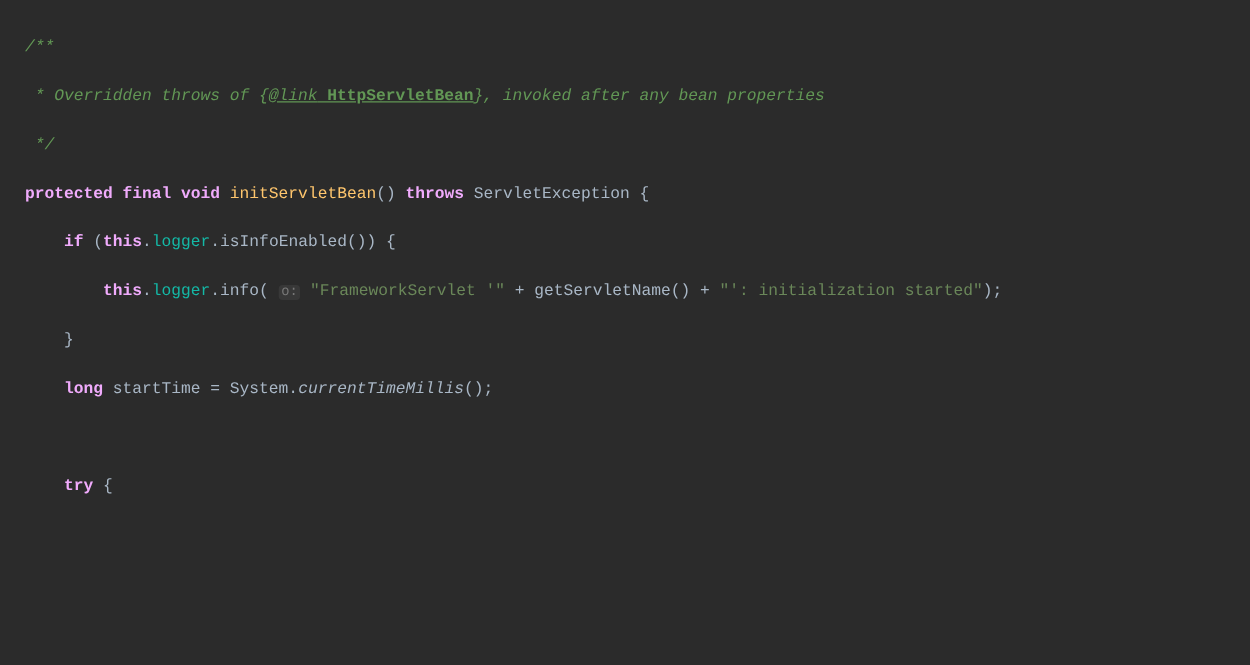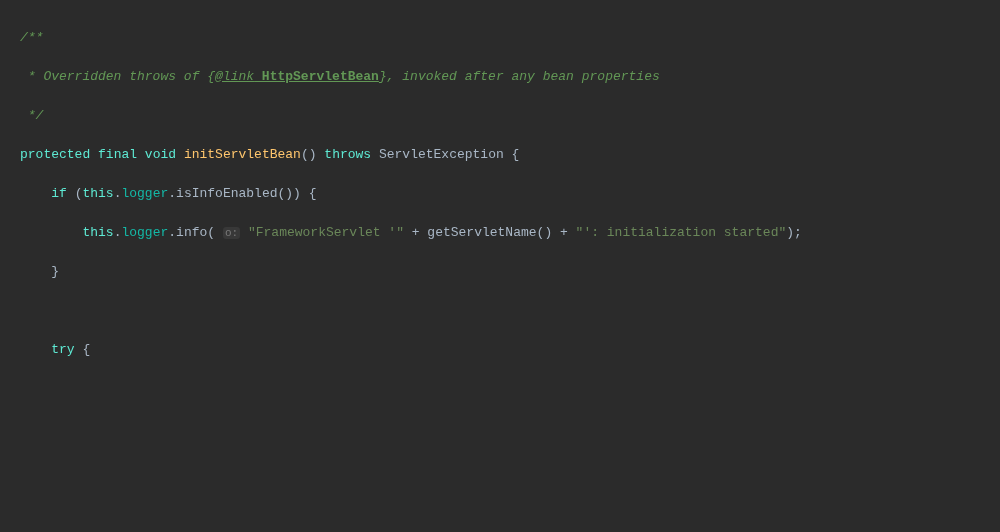--- a/index.html
+++ b/index.html
@@ -16,21 +16,21 @@
       padding: 8px 0 8px 20px;
       white-space: pre;
     }
     .line {
       min-height: 19.5px;
     }
     .comment-doc { color: #629755; font-style: italic; }
     .comment-link { color: #629755; font-style: italic; text-decoration: underline; }
     .comment-link-text { color: #629755; font-weight: bold; text-decoration: underline; }
     .annotation { color: #bbb529; }
-    .keyword { color: #5eead4; }
+    .keyword { color: #f0abfc; font-weight: bold; }
     .method-name { color: #ffc66d; }
     .string { color: #6a8759; }
     .field { color: #14b8a6; }
     .static-method { font-style: italic; color: #a9b7c6; }
     .param-hint { color: #787878; }
     .param-hint-box { 
       background: #383838; 
       border-radius: 3px; 
       padding: 0 2px;
       font-size: 11px;
@@ -40,20 +40,21 @@
 <body>
 
 <div class="editor">
 <div class="line"><span class="comment-doc">/**</span></div>
 <div class="line"><span class="comment-doc"> * Overridden throws of {</span><span class="comment-link">@link</span><span class="comment-link-text"> HttpServletBean</span><span class="comment-doc">}, invoked after any bean properties</span></div>
 <div class="line"><span class="comment-doc"> */</span></div>
 <div class="line"><span class="keyword">protected</span> <span class="keyword">final</span> <span class="keyword">void</span> <span class="method-name">initServletBean</span>() <span class="keyword">throws</span> <span>ServletException</span> {</div>
 <div class="line">    <span class="keyword">if</span> (<span class="keyword">this</span>.<span class="field">logger</span>.<span>isInfoEnabled</span>()) {</div>
 <div class="line">        <span class="keyword">this</span>.<span class="field">logger</span>.<span>info</span>( <span class="param-hint param-hint-box">o:</span> <span class="string">"FrameworkServlet '"</span> + <span>getServletName</span>() + <span class="string">"': initialization started"</span>);</div>
 <div class="line">    }</div>
+<div class="line">    <span class="keyword">long</span> <span>startTime</span> = <span>System</span>.<span class="static-method">currentTimeMillis</span>();</div>
 <div class="line"></div>
 <div class="line">    <span class="keyword">try</span> {</div>
 
 
 
 
 
 
 
 

